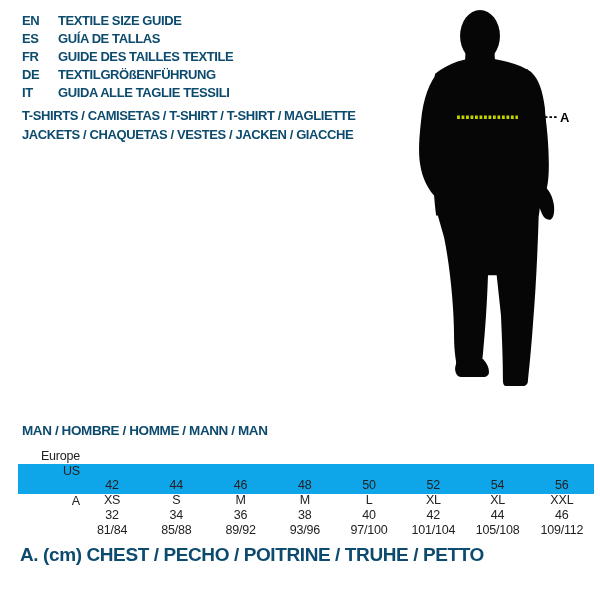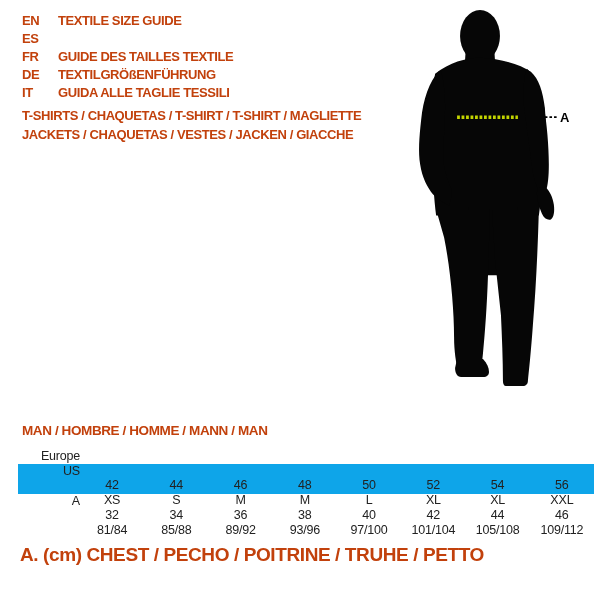--- a/index.html
+++ b/index.html
@@ -1,21 +1,21 @@
 <!DOCTYPE html>
 <html><head>
 <meta charset="utf-8">
 <style>
   html,body{margin:0;padding:0;}
   body{
     width:600px;height:600px;position:relative;background:#ffffff;
     font-family:"Liberation Sans","DejaVu Sans",sans-serif;
     -webkit-font-smoothing:antialiased;color:#111;overflow:hidden;
   }
-  .bold-cond{font-weight:bold;letter-spacing:-0.4px;color:#c2410c;}
+  .bold-cond{font-weight:bold;letter-spacing:-0.4px;color:#0c4a6e;}
   
   .lang-list{position:absolute;left:22px;top:12px;}
   .lang-row{display:flex;height:18px;line-height:18px;font-size:13px;}
   .lang-code{width:36px;flex:0 0 36px;}
   
   .products{position:absolute;left:22px;top:107px;font-size:13px;line-height:18.5px;}
   
   .figure-wrap{position:absolute;left:410px;top:8px;width:168px;height:384px;}
   .measure-label{position:absolute;left:150px;top:102px;font-size:13px;font-weight:bold;color:#000;}
   
@@ -35,37 +35,38 @@
 </head>
 <body>
 
 <div class="lang-list bold-cond">
   <div class="lang-row">
     <span class="lang-code">EN</span>
     <span class="lang-label">TEXTILE SIZE GUIDE</span>
   </div>
   <div class="lang-row">
     <span class="lang-code">ES</span>
+    <span class="lang-label">GUÍA DE TALLAS</span>
   </div>
   <div class="lang-row">
     <span class="lang-code">FR</span>
     <span class="lang-label">GUIDE DES TAILLES TEXTILE</span>
   </div>
   <div class="lang-row">
     <span class="lang-code">DE</span>
     <span class="lang-label">TEXTILGRÖßENFÜHRUNG</span>
   </div>
   <div class="lang-row">
     <span class="lang-code">IT</span>
     <span class="lang-label">GUIDA ALLE TAGLIE TESSILI</span>
   </div>
 </div>
 
 <div class="products bold-cond">
-  <div>T-SHIRTS / CHAQUETAS / T-SHIRT / T-SHIRT / MAGLIETTE</div>
+  <div>T-SHIRTS / CAMISETAS / T-SHIRT / T-SHIRT / MAGLIETTE</div>
   <div>JACKETS / CHAQUETAS / VESTES / JACKEN / GIACCHE</div>
 </div>
 
 <div class="figure-wrap">
   <svg width="150" height="384" viewBox="0 0 150 385" aria-hidden="true">
     <g fill="#060606">
       <ellipse cx="70" cy="28" rx="20" ry="26"></ellipse>
       <path d="M56 38 L84 38 L86 66 L54 66 Z"></path>
       <path d="M25 66 C40 55 55 50 70 50 C90 51 110 56 121 64 C129 71 133 84 135 100 C137 124 135 155 132 180 C131 192 130 201 129 208 L26 208 C24 192 22 166 22 140 C22 112 22 82 25 66 Z"></path>
       <path d="M29 63 C19 74 13 92 11 112 C9 130 8 144 10 157 C12 170 17 180 23 187 C28 192 34 196 39 198 C41 193 42 187 41 181 C37 172 34 162 33 151 L35 100 C35 85 33 70 31 64 Z"></path>

